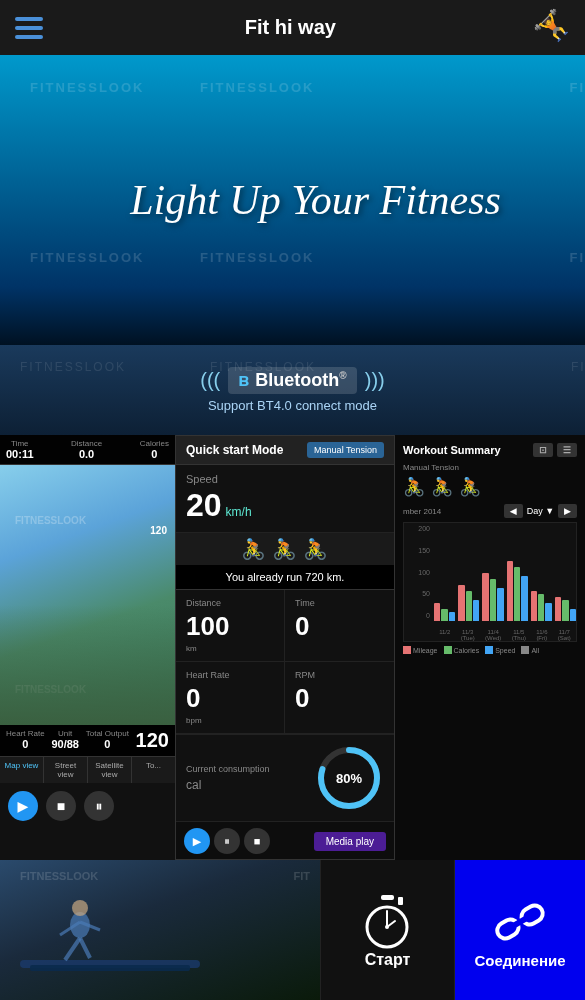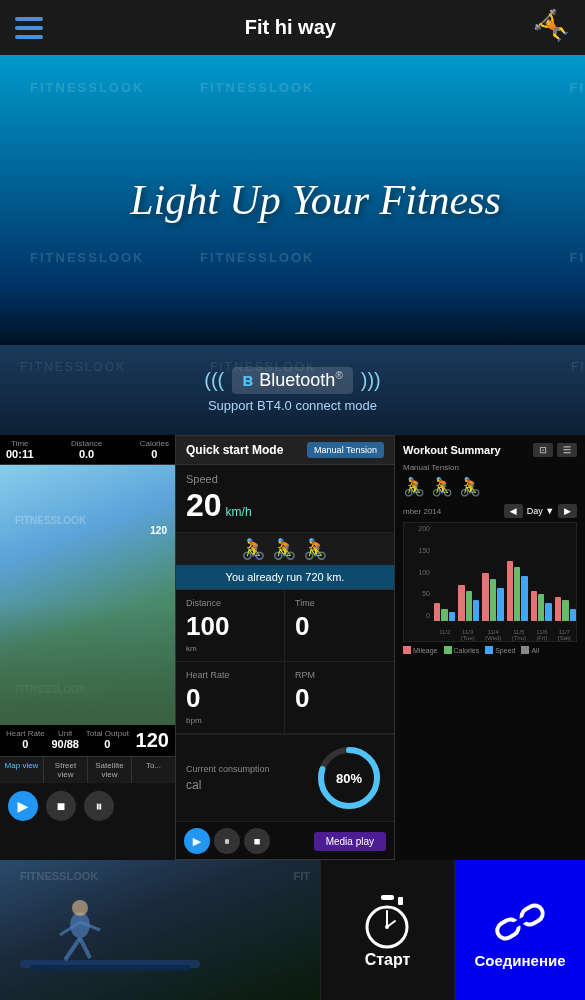--- a/index.html
+++ b/index.html
@@ -112,21 +112,21 @@
       padding: 3px 10px;
     }
     .bt-symbol {
       color: #4fc3f7;
       font-size: 18px;
       font-weight: bold;
     }
     .bt-text {
       color: #fff;
       font-size: 18px;
-      font-weight: normal;
+      font-weight: bold;
     }
     .bt-support {
       color: #aad4f5;
       font-size: 13px;
     }
     .bt-wm {
       color: rgba(255,255,255,0.1);
       font-size: 12px;
       letter-spacing: 2px;
       position: absolute;
@@ -271,21 +271,21 @@
       display: flex;
       gap: 6px;
       align-items: center;
       justify-content: center;
       padding: 4px 0;
     }
     .bike-icon { font-size: 20px; color: #aaa; }
     .bike-icon.active { color: #4fc3f7; }
 
     .run-info {
-      background: #0c4a6e;
+      background: #000000;
       color: #fff;
       font-size: 11px;
       text-align: center;
       padding: 6px;
       border-bottom: 1px solid #333;
     }
 
     .metrics-grid {
       display: grid;
       grid-template-columns: 1fr 1fr;

